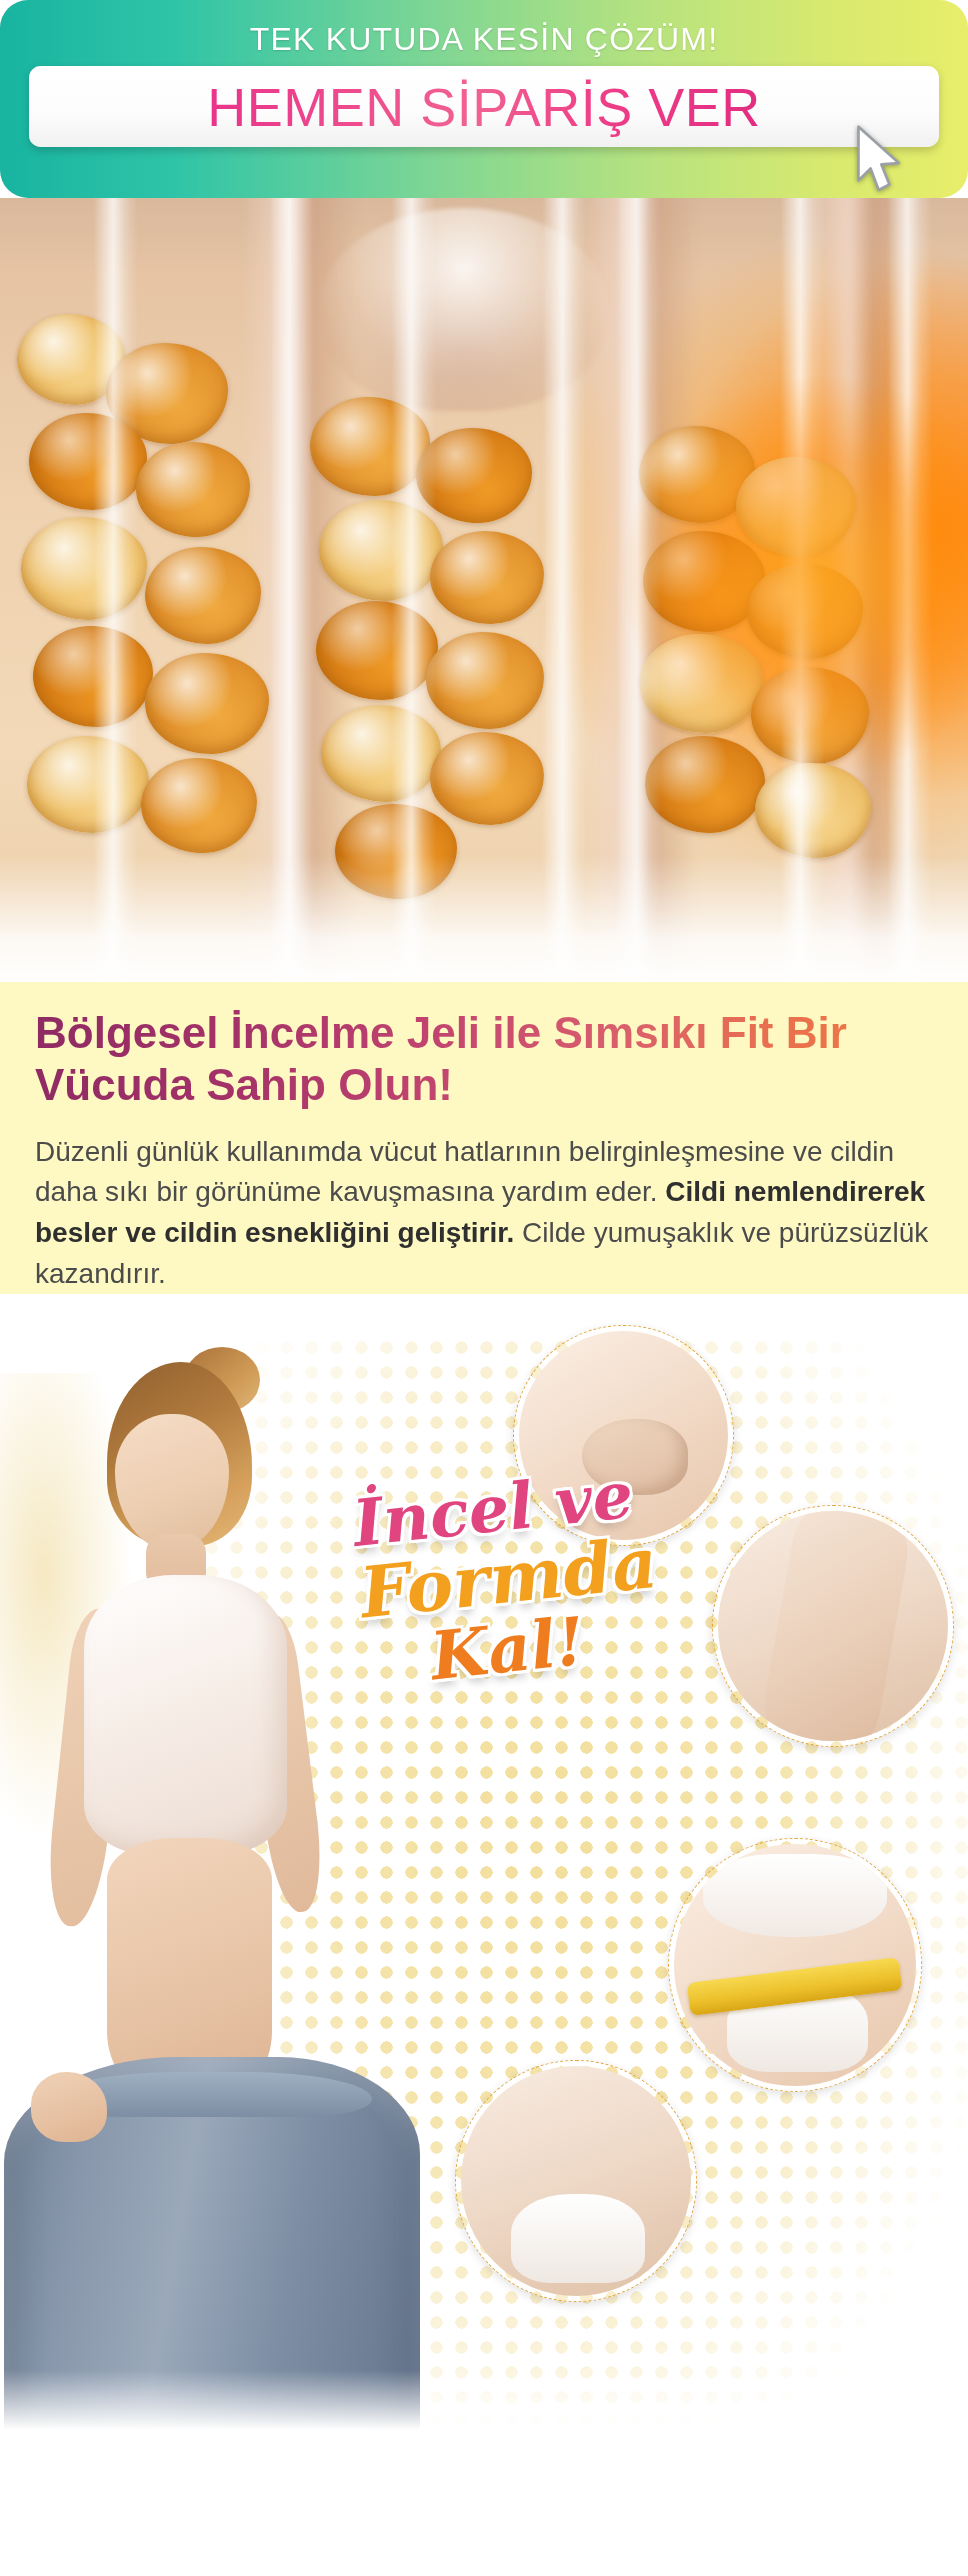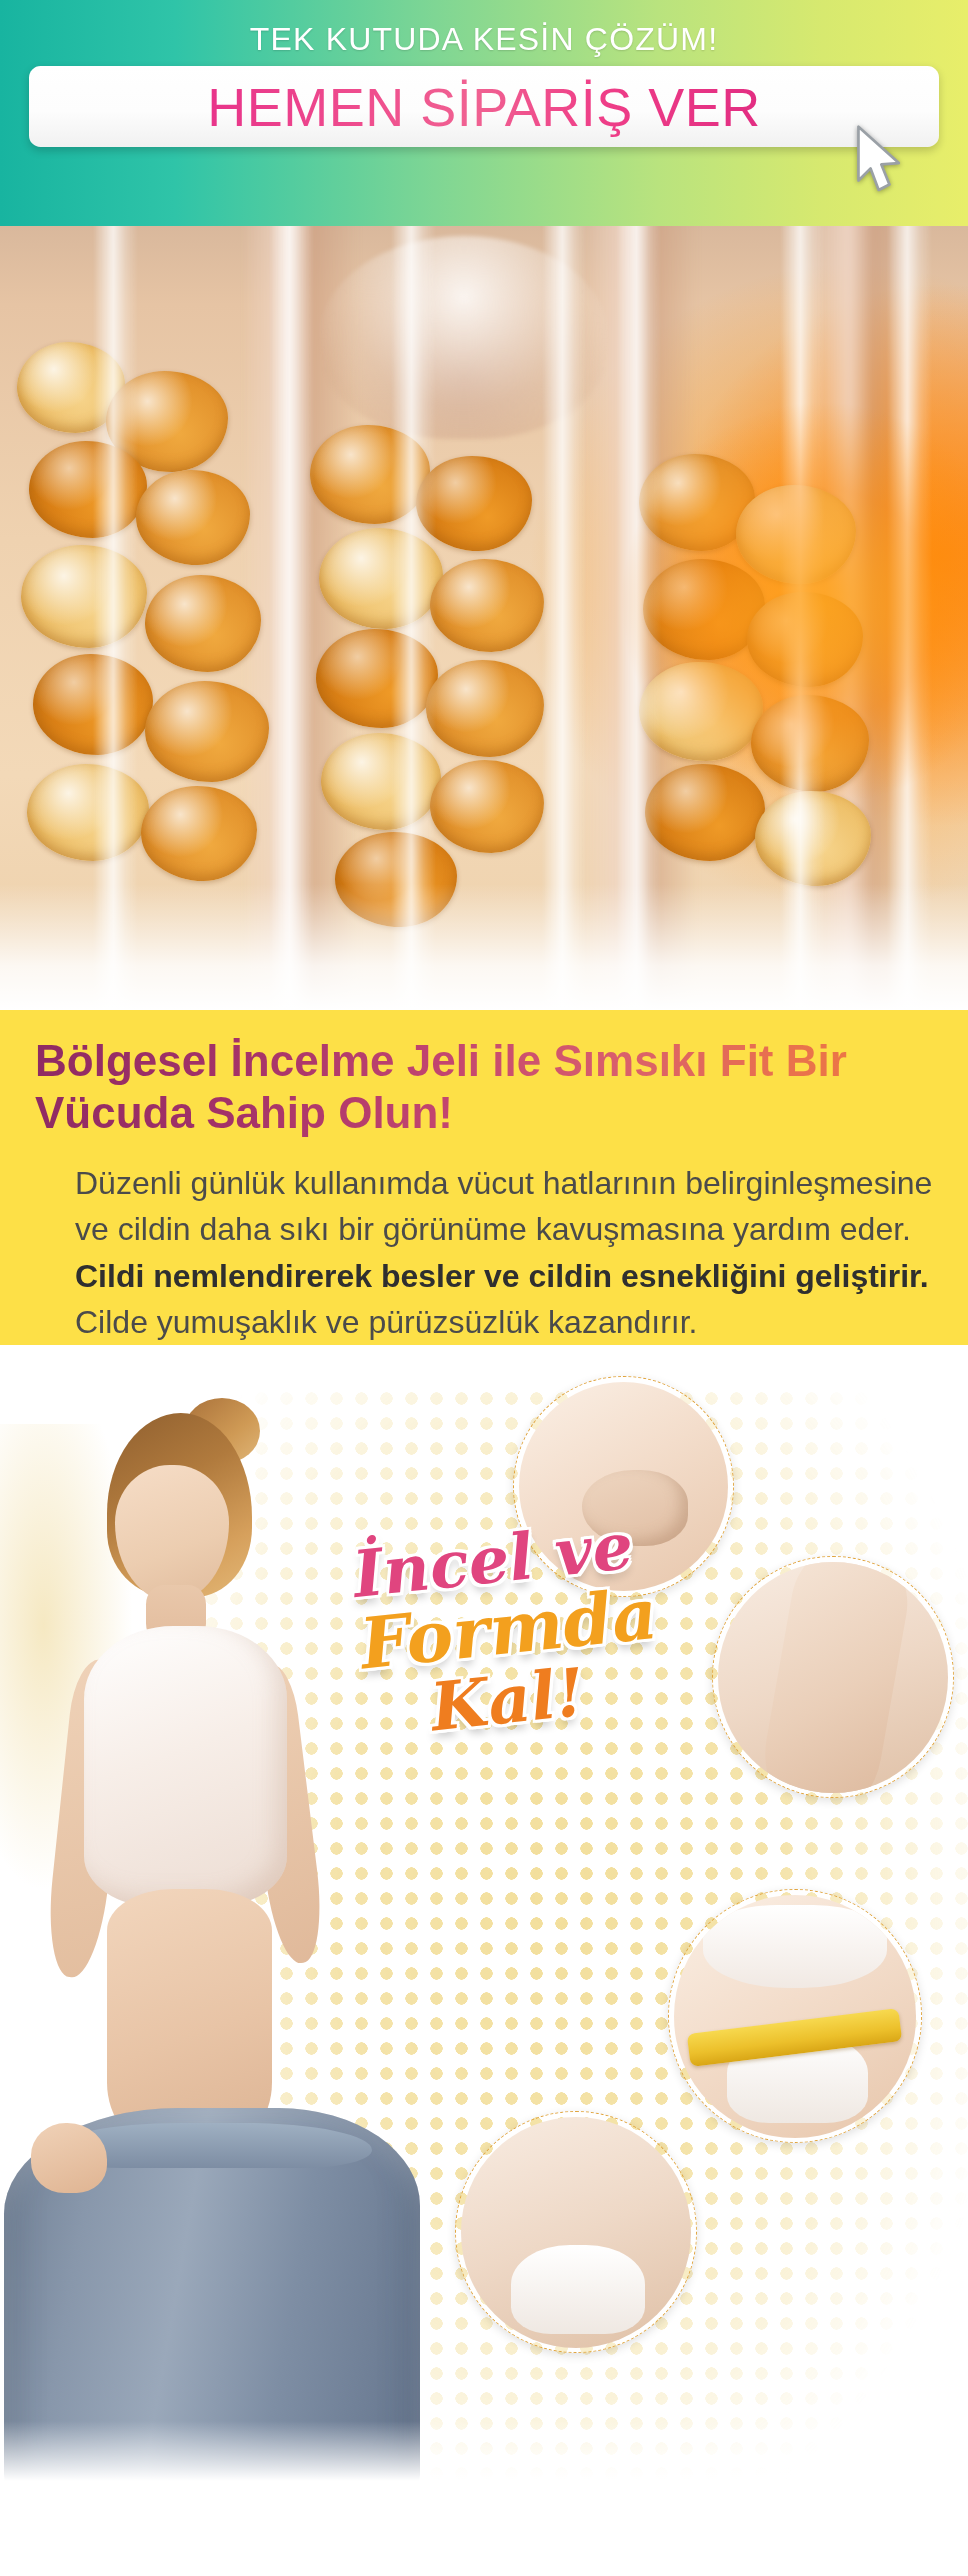--- a/index.html
+++ b/index.html
@@ -13,23 +13,24 @@
     width: 968px;
     height: 2576px;
     overflow: hidden;
     background: #ffffff;
   }
 
   
   .banner {
     position: relative;
     width: 968px;
-    height: 226px;
+    height: 198px;
     background: linear-gradient(90deg,#18b4a0 0%, #2fc4a8 18%, #7fd694 45%, #b9e37e 68%, #d7e96f 85%, #e8ee6a 100%);
     overflow: hidden;
+    border-radius: 28px;
   }
   .banner-top-text {
     position: absolute;
     top: 21px;
     left: 0; right: 0;
     text-align: center;
     color: #ffffff;
     font-size: 32px;
     letter-spacing: 1.2px;
     font-weight: 400;
@@ -145,38 +146,37 @@
     position: absolute;
     left: 0; right: 0; bottom: 0;
     height: 126px;
     background: linear-gradient(180deg, rgba(255,255,255,0) 0%, rgba(255,255,255,.85) 65%, #ffffff 100%);
   }
 
   
   .textblock {
     position: relative;
     padding: 25px 35px 0 35px;
-    background: #fde047;
+    background: #fef9c3;
   }
   .headline {
     font-size: 44px;
     line-height: 1.18;
     font-weight: 700;
     background: linear-gradient(90deg,#8f2b63 0%, #a43268 22%, #c2456f 45%, #d95f6c 65%, #e8704f 82%, #ef7c3d 100%);
     -webkit-background-clip: text;
     background-clip: text;
     color: transparent;
     margin-bottom: 21px;
   }
   .body-copy {
-    font-size: 32px;
+    font-size: 28px;
     line-height: 1.45;
     color: #4b4b4b;
     font-weight: 400;
-    margin-left: 40px;
   }
   .body-copy b { color: #2f2f2f; font-weight: 700; }
 
   
   .montage {
     position: relative;
     width: 968px;
     height: 1123px;
     margin-top: 21px;
     overflow: hidden;

